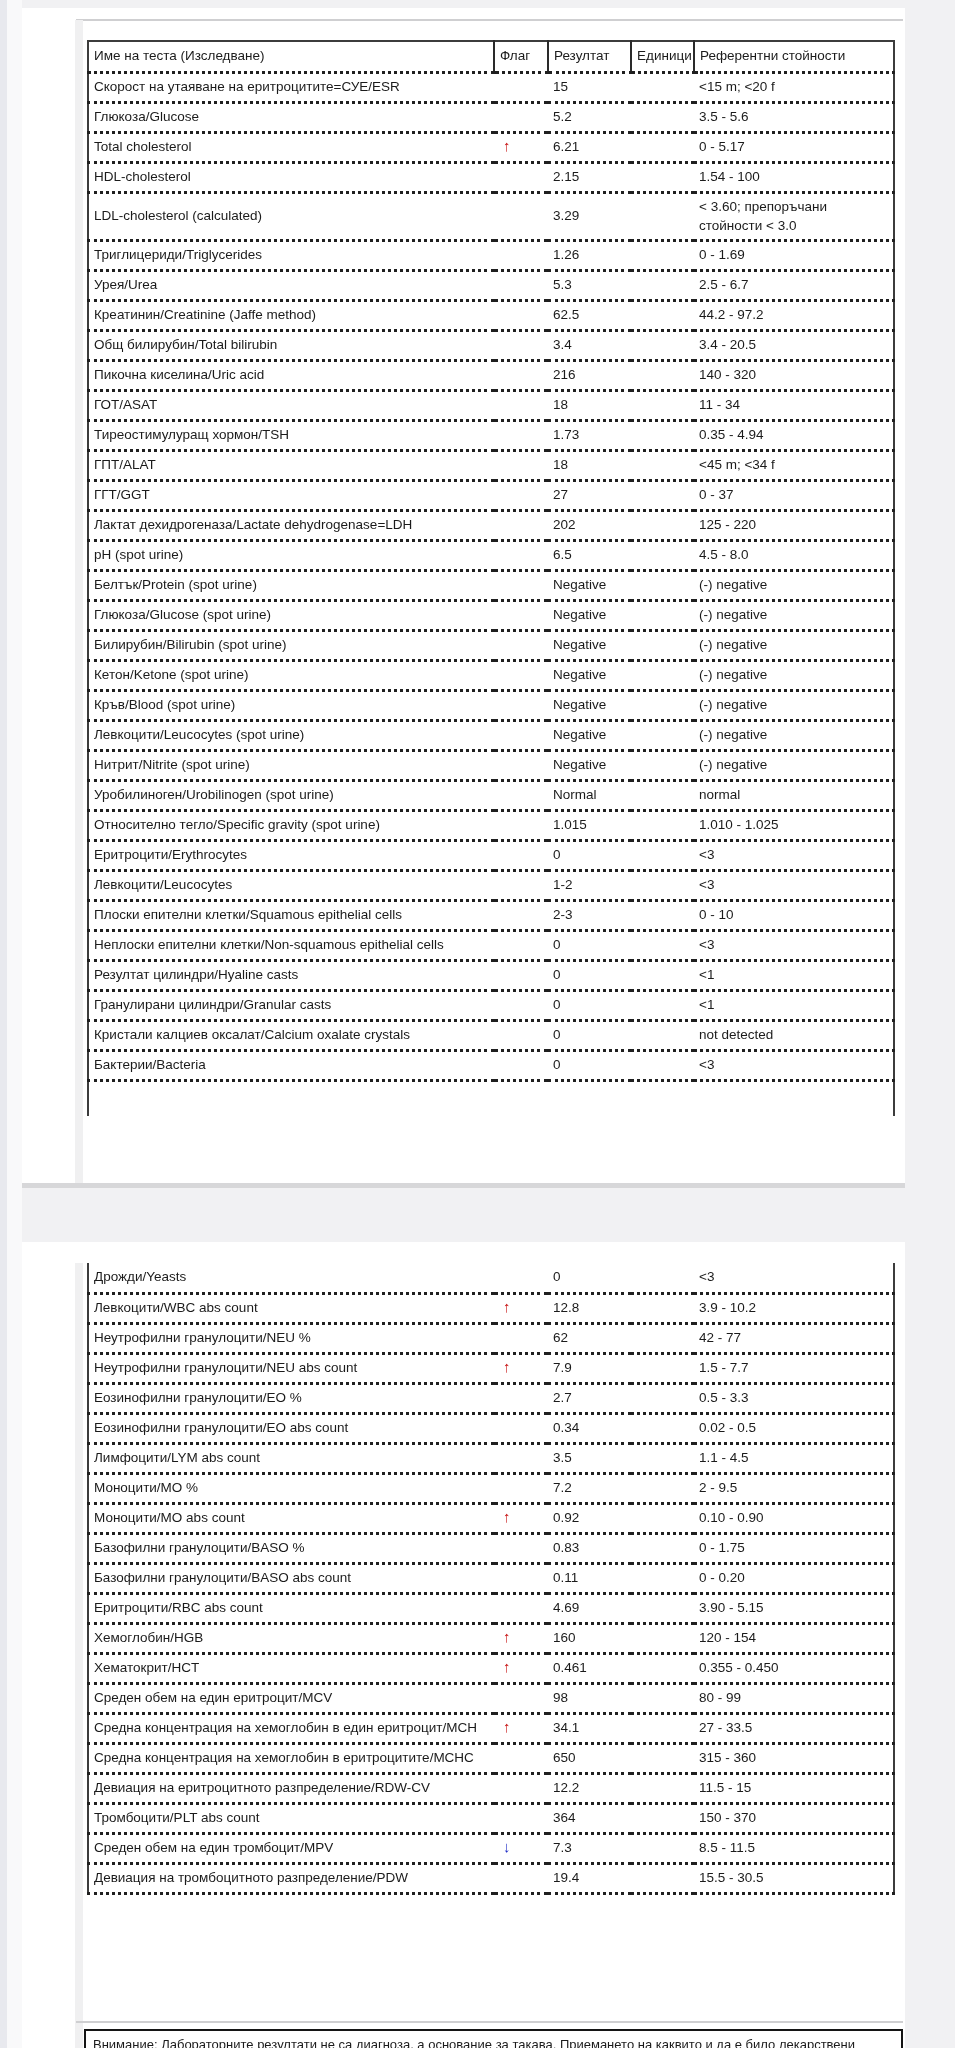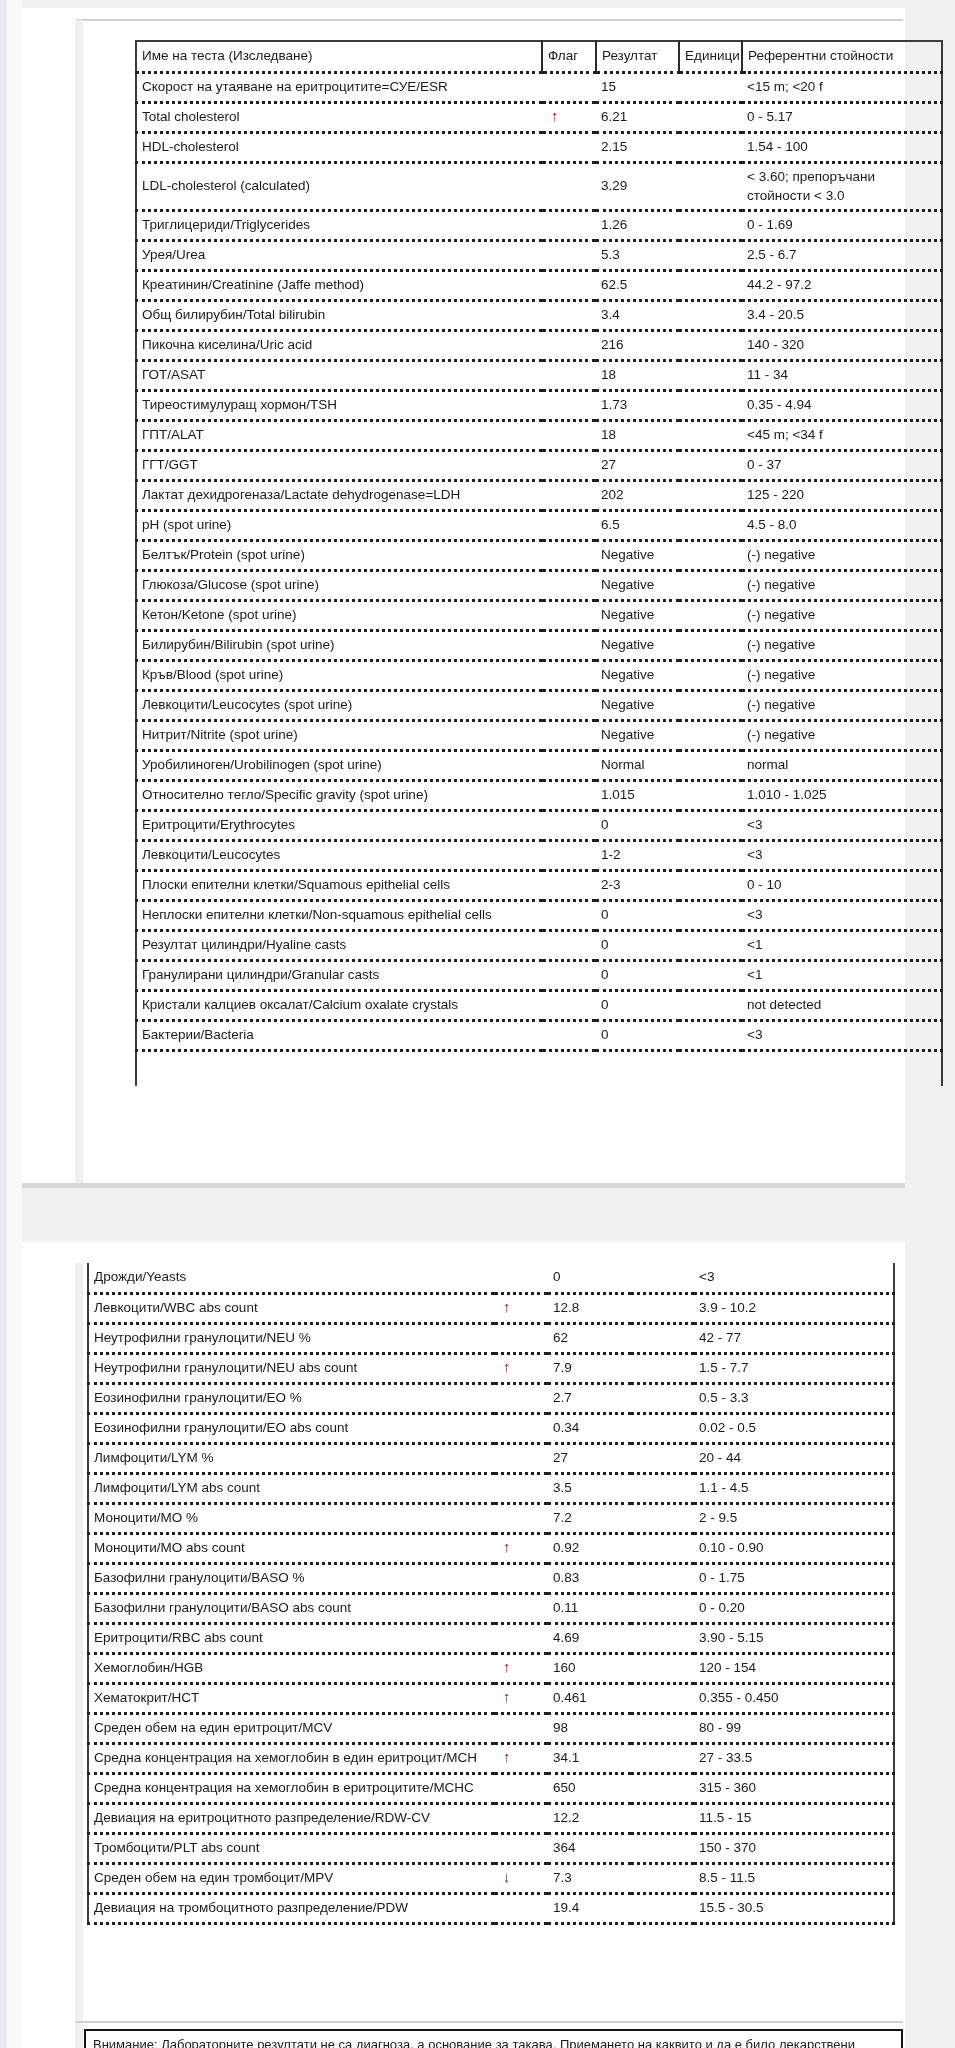--- a/index.html
+++ b/index.html
@@ -15,21 +15,21 @@
   .page { position:absolute; left:22px; width:883px; background:#ffffff; }
   #page1 { top:8px; height:1175px; }
   #page2 { top:1242px; height:958px; }
   .page-shadow { position:absolute; left:22px; top:1183px; width:883px; height:5px; background:#d7d7d9; }
   .hairline { position:absolute; height:2px; background:#cfcfd1; }
   #hairline-top { left:54px; top:11px; width:827px; }
   #hairline-footer { left:54px; top:779px; width:827px; }
   .vstrip { position:absolute; width:8px; background:#f0f0f1; }
   #vstrip1 { left:53px; top:12px; height:1163px; }
   #vstrip2 { left:53px; top:21px; height:805px; }
-  .tablewrap1 { position:absolute; left:65px; top:32px;margin-left:48px; }
+  .tablewrap1 { position:absolute; left:65px; top:32px; }
   .tablewrap2 { position:absolute; left:65px; top:21px; }
   table.lab {
     border-collapse:collapse; table-layout:fixed; width:806px;
     border-left:2px solid #3c3c3c; border-right:2px solid #3c3c3c;
   }
   #table1 { border-top:2px solid #3c3c3c; }
   col.w-name  { width:406px; }
   col.w-flag  { width:54px; }
   col.w-res   { width:83px; }
   col.w-unit  { width:63px; }
@@ -82,20 +82,27 @@
       </thead>
       <tbody id="tbody1">
           <tr>
             <td class="c-name">Скорост на утаяване на еритроцитите=СУЕ/ESR</td>
             <td class="c-flag"></td>
             <td class="c-res">15</td>
             <td class="c-unit"></td>
             <td class="c-ref">&lt;15 m; &lt;20 f</td>
           </tr>
           <tr>
+            <td class="c-name">Глюкоза/Glucose</td>
+            <td class="c-flag"></td>
+            <td class="c-res">5.2</td>
+            <td class="c-unit"></td>
+            <td class="c-ref">3.5 - 5.6</td>
+          </tr>
+          <tr>
             <td class="c-name">Total cholesterol</td>
             <td class="c-flag"><span class="flag" style="color: rgb(200, 21, 21);">↑</span></td>
             <td class="c-res">6.21</td>
             <td class="c-unit"></td>
             <td class="c-ref">0 - 5.17</td>
           </tr>
           <tr>
             <td class="c-name">HDL-cholesterol</td>
             <td class="c-flag"></td>
             <td class="c-res">2.15</td>
@@ -194,28 +201,28 @@
             <td class="c-ref">(-) negative</td>
           </tr>
           <tr>
             <td class="c-name">Глюкоза/Glucose (spot urine)</td>
             <td class="c-flag"></td>
             <td class="c-res">Negative</td>
             <td class="c-unit"></td>
             <td class="c-ref">(-) negative</td>
           </tr>
           <tr>
+            <td class="c-name">Билирубин/Bilirubin (spot urine)</td>
+            <td class="c-flag"></td>
+            <td class="c-res">Negative</td>
+            <td class="c-unit"></td>
+            <td class="c-ref">(-) negative</td>
+          </tr>
+          <tr>
             <td class="c-name">Кетон/Ketone (spot urine)</td>
-            <td class="c-flag"></td>
-            <td class="c-res">Negative</td>
-            <td class="c-unit"></td>
-            <td class="c-ref">(-) negative</td>
-          </tr>
-          <tr>
-            <td class="c-name">Билирубин/Bilirubin (spot urine)</td>
             <td class="c-flag"></td>
             <td class="c-res">Negative</td>
             <td class="c-unit"></td>
             <td class="c-ref">(-) negative</td>
           </tr>
           <tr>
             <td class="c-name">Кръв/Blood (spot urine)</td>
             <td class="c-flag"></td>
             <td class="c-res">Negative</td>
             <td class="c-unit"></td>
@@ -367,27 +374,20 @@
             <td class="c-ref">0.5 - 3.3</td>
           </tr>
           <tr>
             <td class="c-name">Еозинофилни гранулоцити/EO abs count</td>
             <td class="c-flag"></td>
             <td class="c-res">0.34</td>
             <td class="c-unit"></td>
             <td class="c-ref">0.02 - 0.5</td>
           </tr>
           <tr>
-            <td class="c-name">Лимфоцити/LYM %</td>
-            <td class="c-flag"></td>
-            <td class="c-res">27</td>
-            <td class="c-unit"></td>
-            <td class="c-ref">20 - 44</td>
-          </tr>
-          <tr>
             <td class="c-name">Лимфоцити/LYM abs count</td>
             <td class="c-flag"></td>
             <td class="c-res">3.5</td>
             <td class="c-unit"></td>
             <td class="c-ref">1.1 - 4.5</td>
           </tr>
           <tr>
             <td class="c-name">Моноцити/MO %</td>
             <td class="c-flag"></td>
             <td class="c-res">7.2</td>

